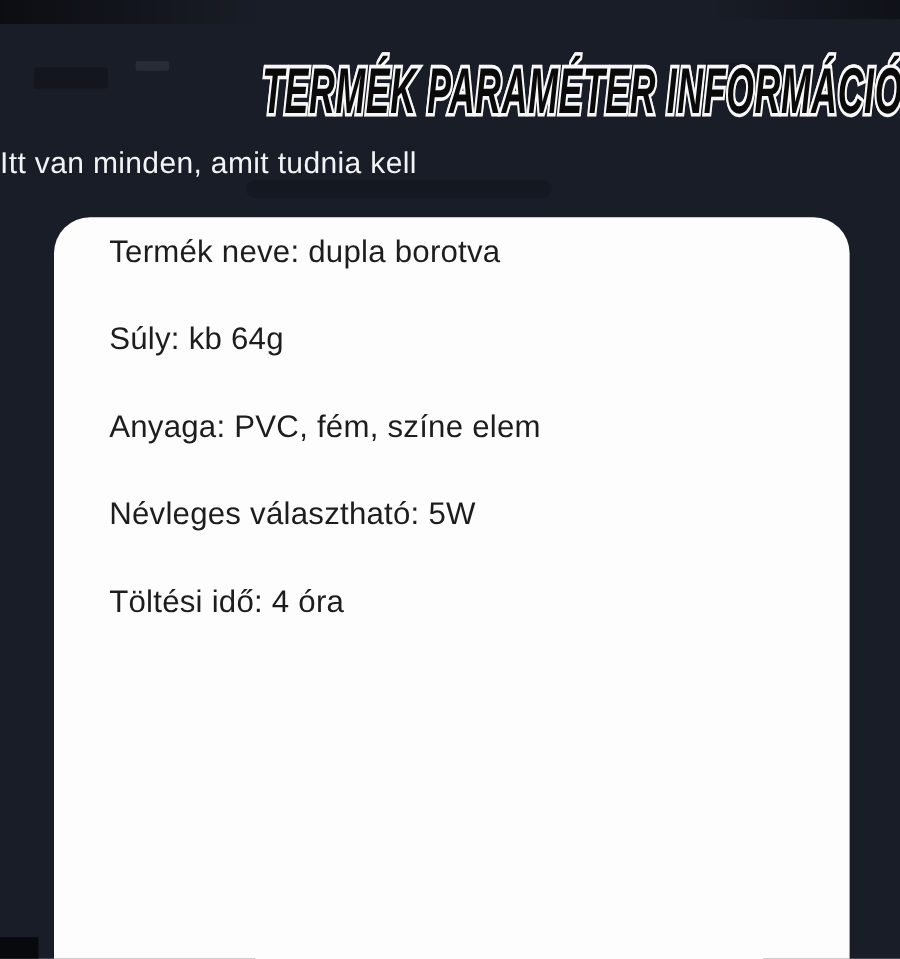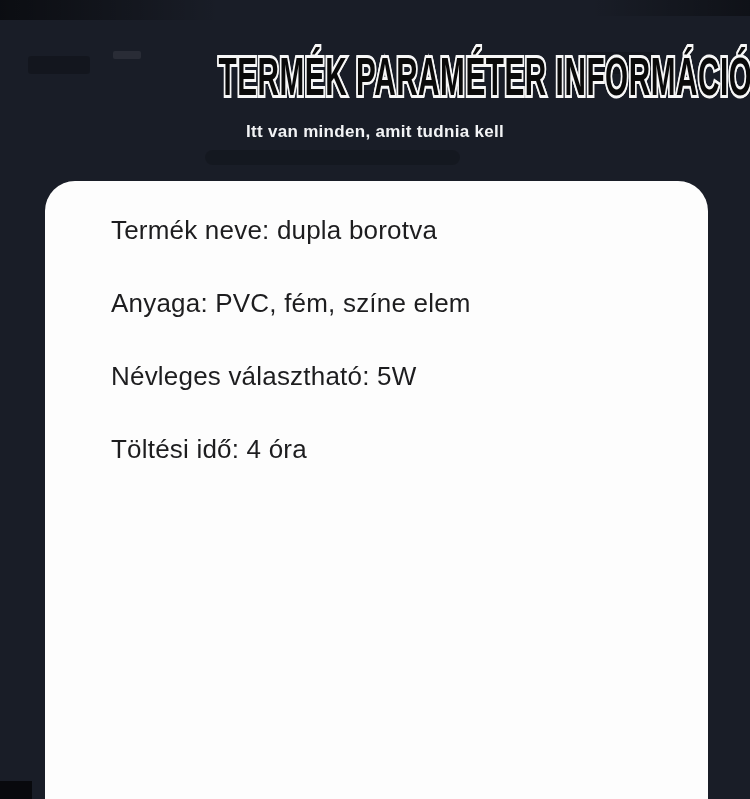--- a/index.html
+++ b/index.html
@@ -26,61 +26,58 @@
   .a-topright{right:0;top:0;width:160px;height:16px;
     background:linear-gradient(to left, rgba(0,0,0,.4), rgba(0,0,0,0));}
   .a-p1{left:28px;top:56px;width:62px;height:18px;background:rgba(0,0,0,.22);border-radius:3px;}
   .a-p2{left:585px;top:52px;width:70px;height:22px;background:rgba(0,0,0,.18);border-radius:3px;}
   .a-p3{left:113px;top:51px;width:28px;height:8px;background:rgba(255,255,255,.07);border-radius:2px;}
   .a-p4{left:205px;top:150px;width:255px;height:15px;background:rgba(0,0,0,.17);border-radius:8px;}
   .a-notch{left:0;top:781px;width:32px;height:18px;background:#08090d;}
 
   .title-wrap{
     position:absolute;left:0;top:49px;width:100%;
-    text-align:center;white-space:nowrap;
+    text-align:center;white-space:nowrap;font-style:italic;
   }
   .title-text{
     display:inline-block;
     font-size:54px;
     line-height:1;
     font-weight:bold;
     letter-spacing:1px;
     color:var(--title-fill);
     -webkit-text-stroke:6px var(--title-outline);
     paint-order:stroke fill;
     text-shadow:
       -2px 0 0 var(--title-outline), 2px 0 0 var(--title-outline),
       0 -2px 0 var(--title-outline), 0 2px 0 var(--title-outline),
       -2px -2px 0 var(--title-outline), 2px 2px 0 var(--title-outline),
       -2px 2px 0 var(--title-outline), 2px -2px 0 var(--title-outline);
     transform:scaleX(0.55);
     transform-origin:center center;
   }
   .subtitle{
     position:absolute;left:0;top:122px;width:100%;
-    text-align:center;
-    font-size:17px;line-height:1.15;
+    font-size:25px;line-height:1.15;
     color:var(--subtitle-color);
     letter-spacing:.3px;
-    font-weight:bold;
   }
   .card{
     position:absolute;left:45px;top:181px;width:663px;height:700px;
     background:var(--card);
     border-radius:30px;
   }
   .rows{padding:13px 28px 0 46px;}
   .param-row{
     height:73px;
-    display:flex;align-items:center;
+    display:flex;align-items:flex-start;
     font-size:26px;
     color:var(--row-color);
     letter-spacing:.2px;
     white-space:nowrap;
-    margin-left:20px;
   }
 </style>
 </head>
 <body>
 
 <div class="stage">
 
   <div class="artifact a-topleft"></div>
   <div class="artifact a-topright"></div>
   <div class="artifact a-p1"></div>
@@ -94,20 +91,23 @@
   </div>
 
   <div class="subtitle">Itt van minden, amit tudnia kell</div>
 
   <div class="card">
     <div class="rows" id="param-list">
         <div class="param-row">
           <span>Termék neve: dupla borotva</span>
         </div>
         <div class="param-row">
+          <span>Súly: kb 64g</span>
+        </div>
+        <div class="param-row">
           <span>Anyaga: PVC, fém, színe elem</span>
         </div>
         <div class="param-row">
           <span>Névleges választható: 5W</span>
         </div>
         <div class="param-row">
           <span>Töltési idő: 4 óra</span>
         </div>
       </div>
   </div>

